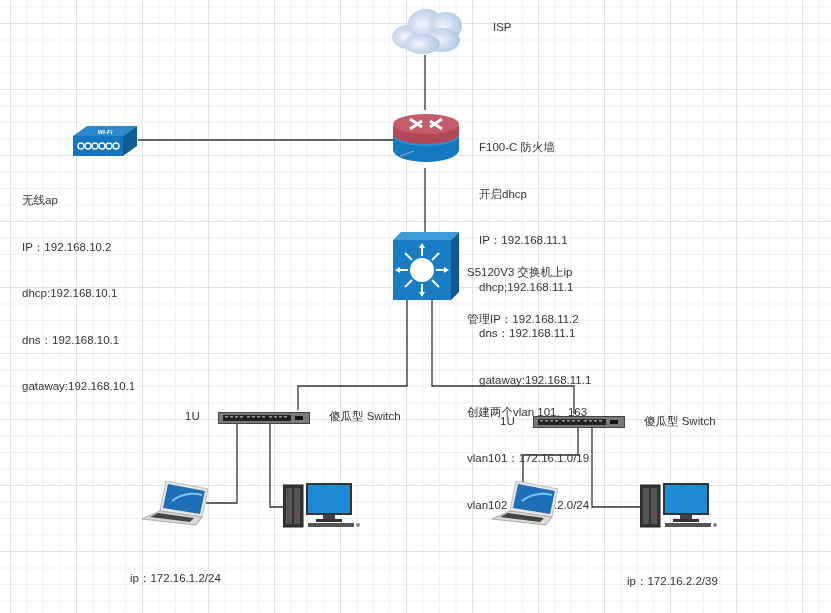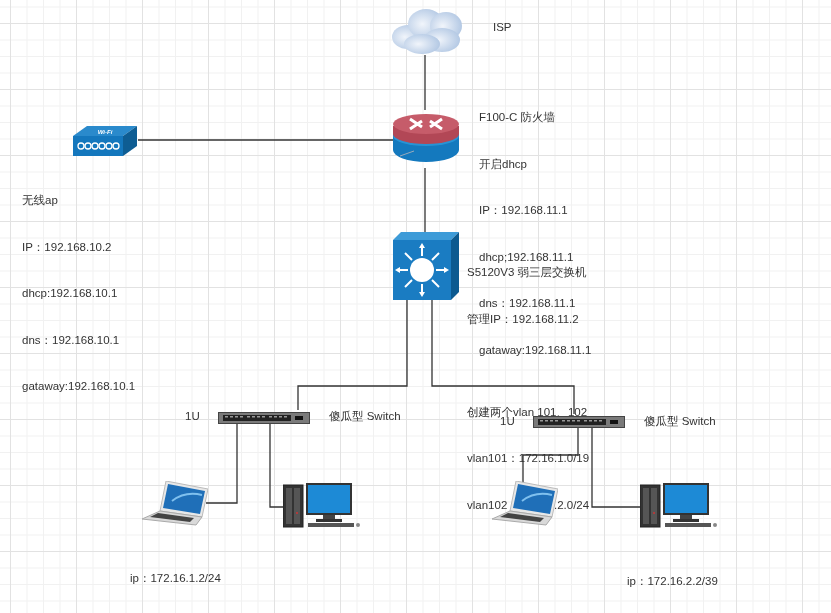--- a/index.html
+++ b/index.html
@@ -65,21 +65,21 @@
     <path d="M1 16 V40 A33 12 0 0 0 67 40 V16 Z" fill="#1479be"></path>
     <ellipse cx="34" cy="26" rx="33" ry="10" fill="#33a5e5" opacity="0.6"></ellipse>
     <path d="M1 16 V24 A33 10 0 0 0 67 24 V16 Z" fill="#b24756"></path>
     <ellipse cx="34" cy="14" rx="33" ry="10" fill="#c65c6a"></ellipse>
     <g stroke="#fff" stroke-width="3" fill="none">
       <path d="M18 9 L30 17 M38 11 L50 19 M50 9 L38 17 M30 11 L18 19"></path>
     </g>
     <path d="M8 46 L22 41" stroke="#9ab" stroke-width="1"></path>
   </svg>
 </div>
-<div class="label" style="left:479px;top:79px;">
+<div class="label" style="left:479px;top:109px;">
   <div>F100-C 防火墙</div>
   <div>开启dhcp</div>
   <div>IP：192.168.11.1</div>
   <div>dhcp;192.168.11.1</div>
   <div>dns：192.168.11.1</div>
   <div>gataway:192.168.11.1</div>
 </div>
 
 <div class="device" style="left:73px;top:124px;">
   <svg width="66" height="34">
@@ -123,24 +123,24 @@
     </g>
     <g fill="#fff">
       <path d="M29 11 L26 16 H32 Z"></path>
         <path d="M29 65 L26 60 H32 Z"></path>
       <path d="M2 38 L7 35 V41 Z"></path>
         <path d="M56 38 L51 35 V41 Z"></path>
     </g>
   </svg>
 </div>
 <div class="label" style="left:467px;top:234px;">
-  <div>S5120V3 弱三层交换机</div>
+  <div>S5120V3 交换机上ip</div>
   <div>管理IP：192.168.11.2</div>
   <div style="height:15.5px"></div>
-  <div>创建两个vlan 101、102</div>
+  <div>创建两个vlan 101、163</div>
   <div>vlan101：172.16.1.0/19</div>
   <div>vlan102：172.16.2.0/24</div>
 </div>
 
 <div class="label" style="left:93px;top:262px;">
 </div>
 
 <div class="label" style="left:185px;top:409px;">1U</div>
 <div class="device" style="left:218px;top:410px;">
   <svg width="92" height="12">

